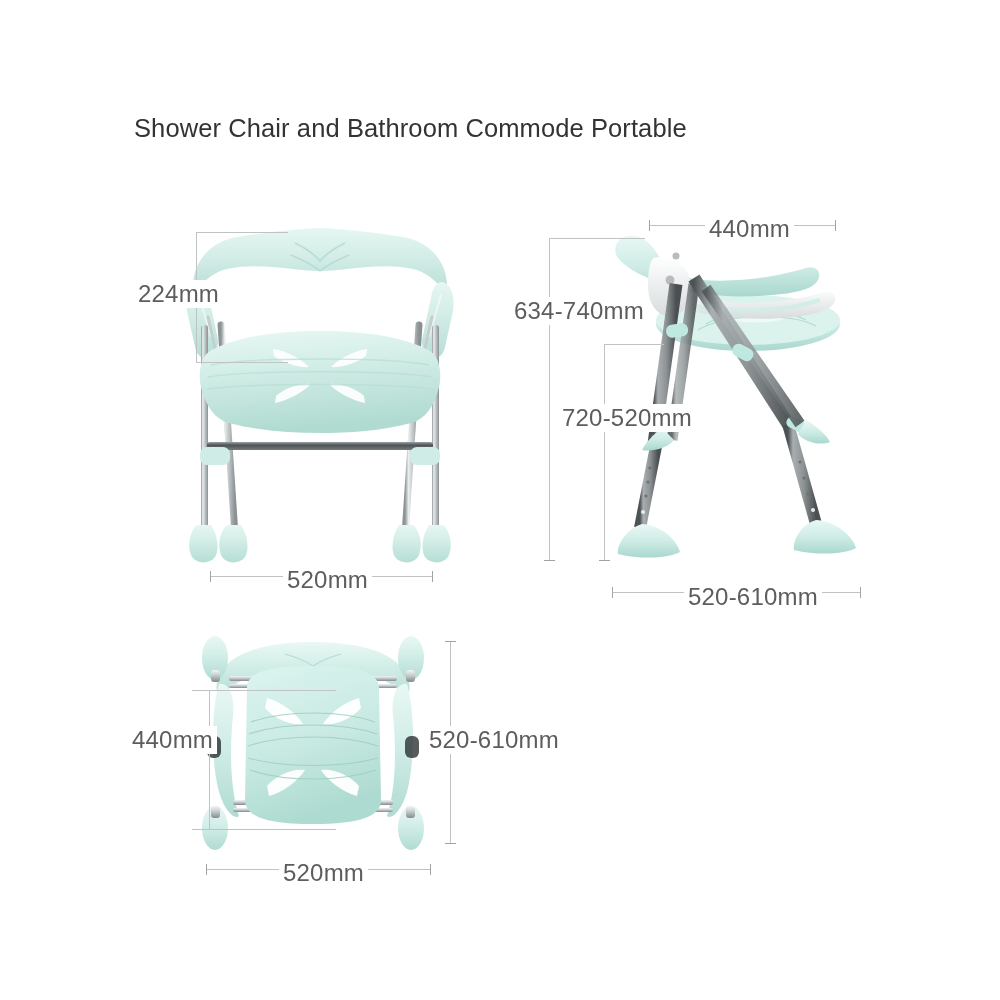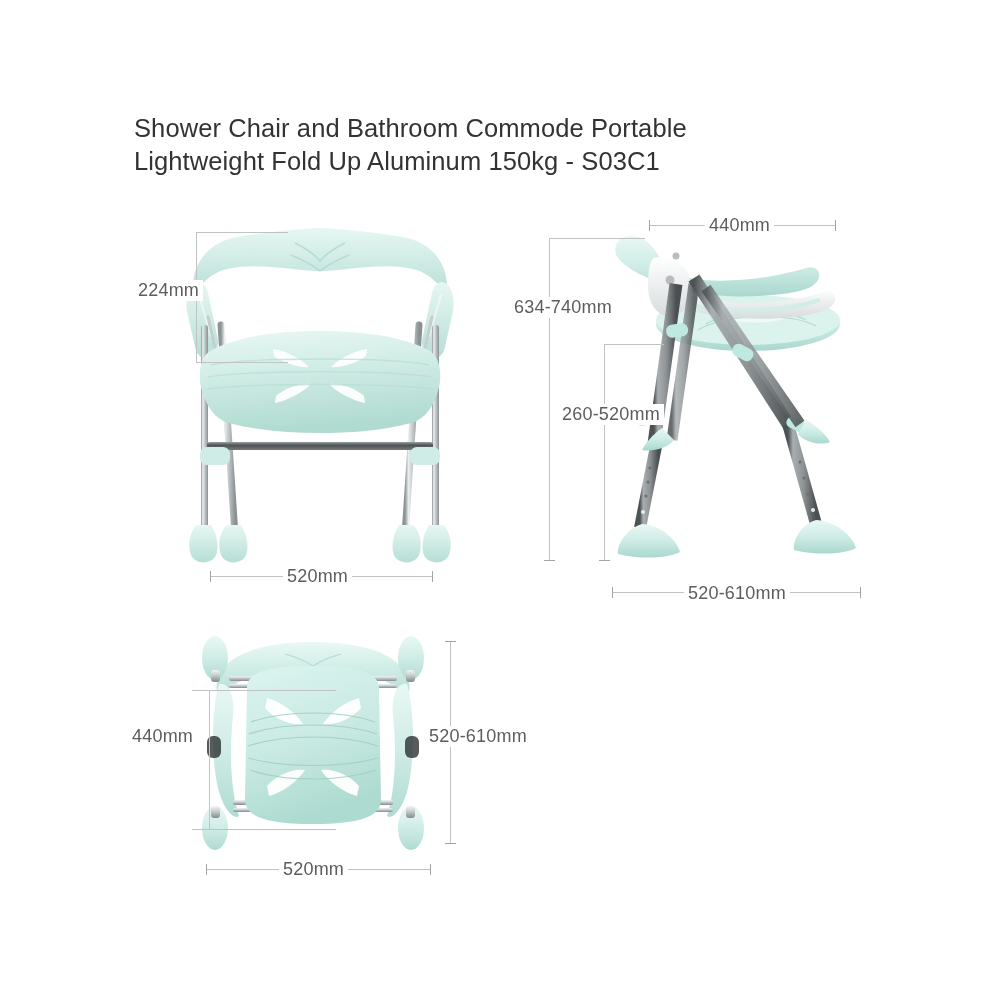--- a/index.html
+++ b/index.html
@@ -21,21 +21,21 @@
     font-weight:300;
     letter-spacing:.1px;
     line-height:33px;
   }
   #title-block div{white-space:nowrap;}
 
   
   .dim{
     position:absolute;
     color:#5d5d5d;
-    font-size:18px;
+    font-size:24px;
     font-weight:300;
     white-space:nowrap;
     letter-spacing:.2px;
     background:#ffffff;
     padding:0 4px;
   }
 
   
   .hline{position:absolute;height:1px;background:#bfc3c4;}
   .vline{position:absolute;width:1px;background:#bfc3c4;}
@@ -46,21 +46,20 @@
   .view{position:absolute;}
   .view svg{display:block;overflow:visible;}
 </style>
 </head>
 <body>
 
 <div id="sheet">
 
   <div id="title-block">
     <div>Shower Chair and Bathroom Commode Portable</div>
-    <div>Lightweight Fold Up Aluminum 150kg - S03C1</div>
   </div>
 
   <div class="view" style="left:175px;top:225px;">
     <svg width="290" height="350" viewBox="0 0 290 350">
       <defs>
         <linearGradient id="fMint" x1="0" y1="0" x2="0" y2="1">
           <stop offset="0%" stop-color="#e6f7f3"></stop>
           <stop offset="45%" stop-color="#d2ece6"></stop>
           <stop offset="100%" stop-color="#b5ded4"></stop>
         </linearGradient>
@@ -244,21 +243,21 @@
   <div class="dim" style="left:705px;top:215px;">440mm</div>
 
   <div class="vline" style="left:549px;top:238px;height:322px;"></div>
   <div class="hline" style="left:549px;top:238px;width:96px;"></div>
   <div class="tick-h" style="left:544px;top:560px;"></div>
   <div class="dim" style="left:510px;top:297px;">634-740mm</div>
 
   <div class="vline" style="left:604px;top:344px;height:216px;"></div>
   <div class="hline" style="left:604px;top:344px;width:60px;"></div>
   <div class="tick-h" style="left:599px;top:560px;"></div>
-  <div class="dim" style="left:558px;top:404px;">260-520mm</div>
+  <div class="dim" style="left:558px;top:404px;">720-520mm</div>
 
   <div class="hline" style="left:612px;top:592px;width:248px;"></div>
   <div class="tick-v" style="left:612px;top:587px;"></div>
   <div class="tick-v" style="left:860px;top:587px;"></div>
   <div class="dim" style="left:684px;top:583px;">520-610mm</div>
 
   <div class="view" style="left:185px;top:632px;">
     <svg width="255" height="230" viewBox="0 0 255 230">
       <defs>
         <linearGradient id="tMint" x1="0" y1="0" x2="0" y2="1">

